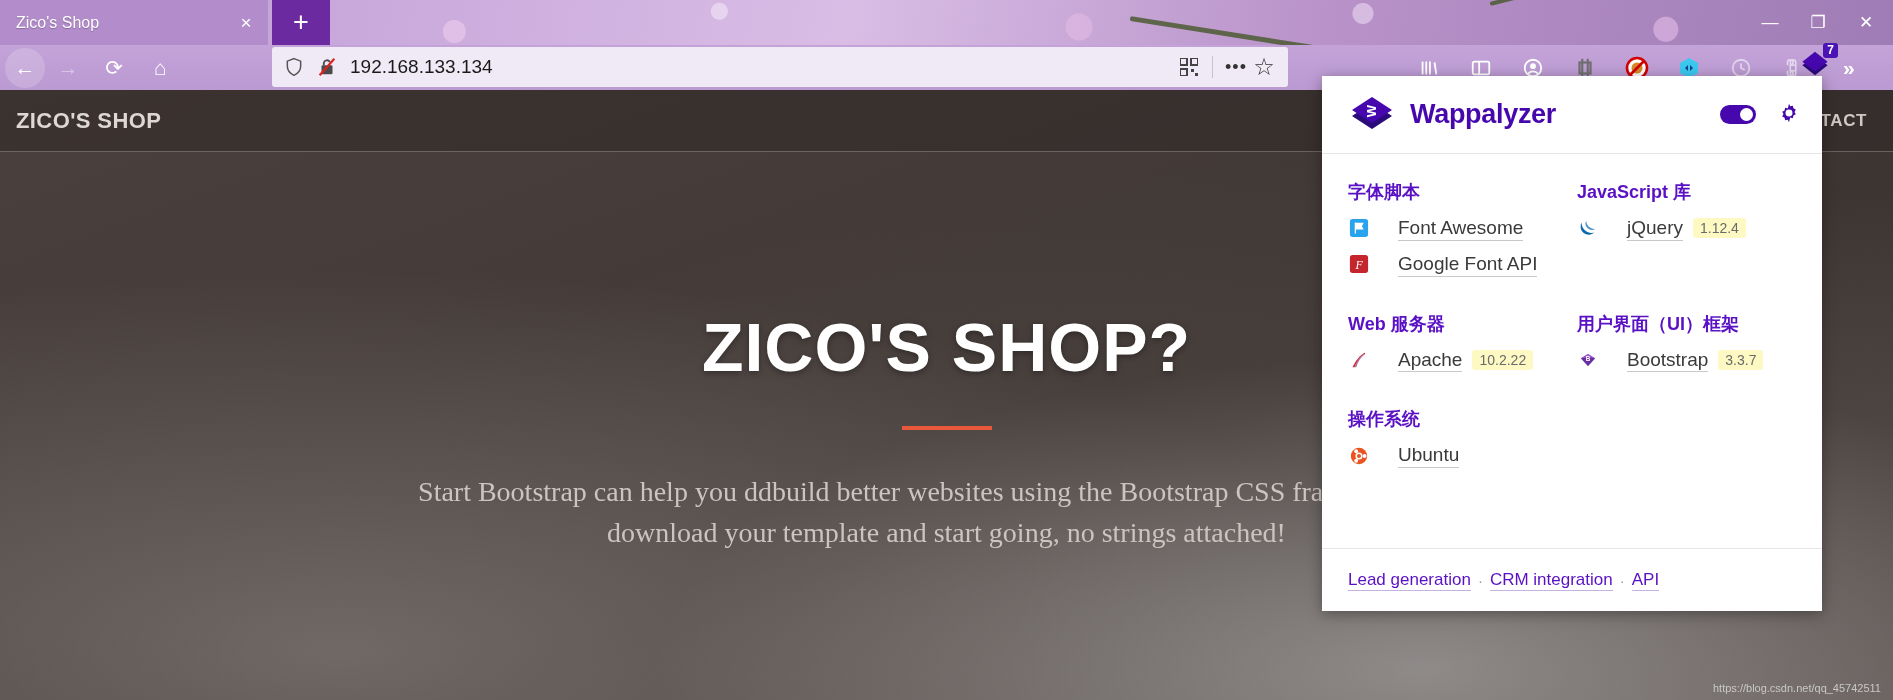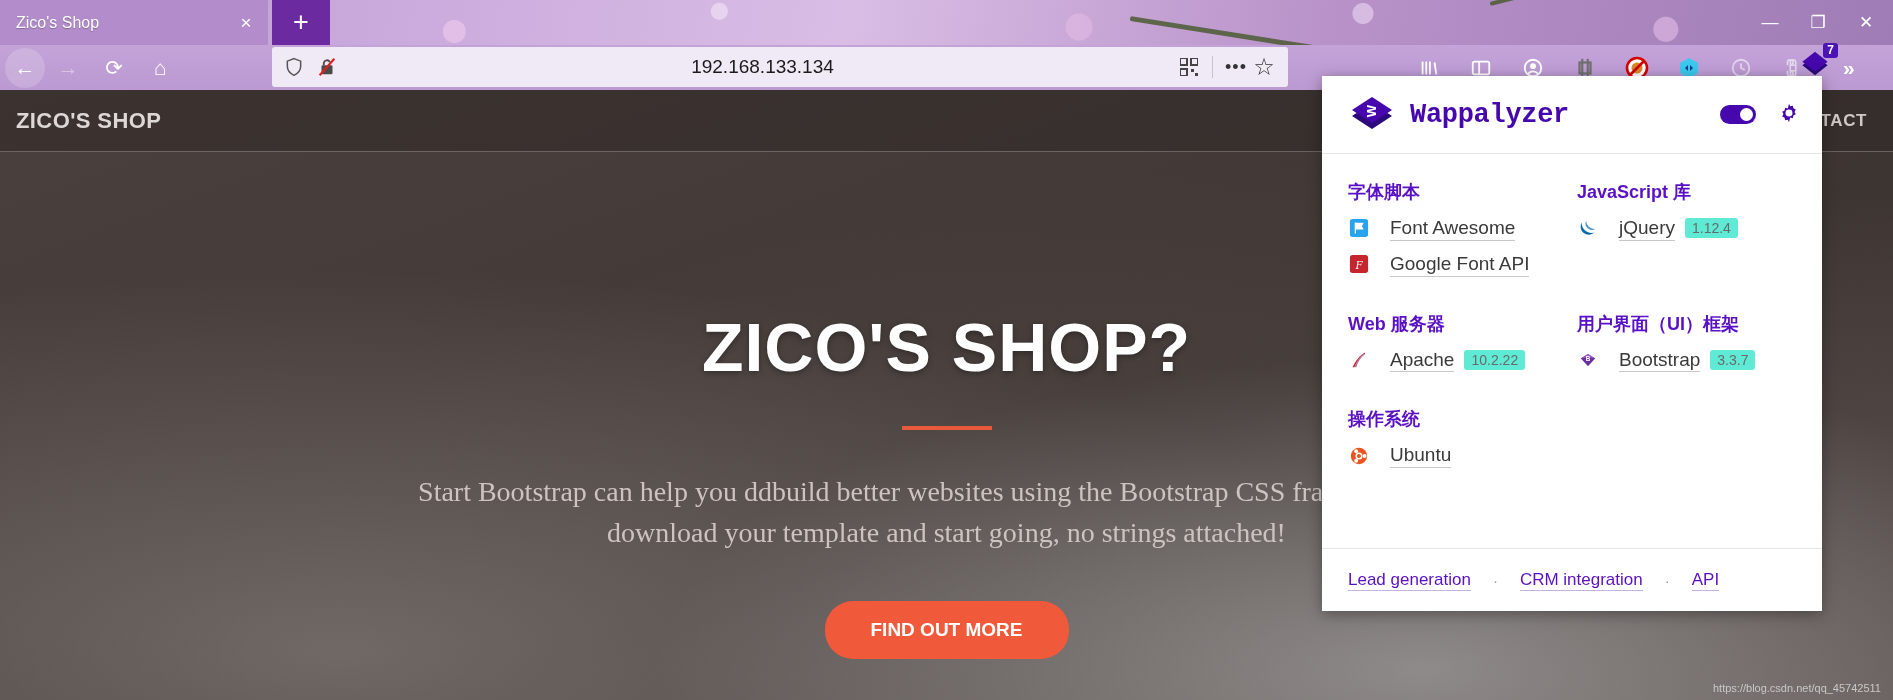--- a/index.html
+++ b/index.html
@@ -69,21 +69,21 @@
   }
   .navbtn.fwd{color:#d9c4e6;}
 
   .urlbar{
     position:absolute;left:272px;top:47px;width:1016px;height:40px;
     background:#f0eaf6;border-radius:3px;display:flex;align-items:center;
     box-sizing:border-box;padding:0 10px 0 12px;
   }
   .shield{width:20px;height:22px;flex:none;}
   .sep{width:1px;height:22px;background:#c8c0d2;margin:0 9px;}
-  .url-text{flex:1;color:#1a1a1a;font-size:19px;white-space:nowrap;overflow:hidden;text-align:center;}
+  .url-text{flex:1;color:#1a1a1a;font-size:19px;white-space:nowrap;overflow:hidden;}
   .url-icon{width:28px;height:28px;display:flex;align-items:center;justify-content:center;flex:none;}
   .qr{width:18px;height:18px;}
 
   .toolbar-icons{
     position:absolute;left:1416px;top:45px;height:45px;display:flex;align-items:center;gap:26px;
   }
   .ti{width:26px;height:26px;display:flex;align-items:center;justify-content:center;color:#fff;}
 
   .wapp-btn{
     position:absolute;left:1795px;top:48px;width:40px;height:40px;
@@ -140,71 +140,70 @@
     position:absolute;left:1322px;top:76px;width:500px;height:535px;
     background:#fff;box-shadow:0 3px 14px rgba(0,0,0,.35);
     font-family:"Liberation Sans", sans-serif;overflow:hidden;
   }
   .wapp-head{
     height:78px;display:flex;align-items:center;box-sizing:border-box;padding:0 22px 0 26px;
     border-bottom:1px solid #e6e6e6;
   }
   .wapp-logo{width:48px;height:48px;flex:none;}
   .wapp-name{
-    margin-left:14px;color:#4608ad;font-weight:bold;font-size:27px;letter-spacing:-.3px;font-family:Liberation Mono, monospace;
+    margin-left:14px;color:#4608ad;font-weight:bold;font-size:27px;letter-spacing:-.3px;
   }
   .wapp-head-actions{margin-left:auto;display:flex;align-items:center;gap:22px;}
   .toggle{
     width:36px;height:19px;border-radius:10px;background:#4608ad;position:relative;
   }
   .toggle::after{
     content:"";position:absolute;right:3px;top:3px;width:13px;height:13px;
     border-radius:50%;background:#fff;
   }
   .gear{width:22px;height:22px;}
 
   .wapp-body{padding:26px 26px 0 26px;height:394px;box-sizing:border-box;}
   .cat-grid{display:grid;grid-template-columns:1fr 1fr;column-gap:10px;}
   .cat{margin-bottom:24px;}
   .cat-title{color:#5a10c4;font-weight:bold;font-size:18px;margin-bottom:12px;}
   .tech{display:flex;align-items:center;margin-bottom:11px;}
   .tech-icon{width:22px;height:22px;flex:none;display:flex;align-items:center;justify-content:center;}
   .tech-name{
-    margin-left:20px;color:#3a3a3a;font-size:19px;
+    margin-left:28px;color:#3a3a3a;font-size:19px;
     border-bottom:1px solid #c9c9c9;line-height:1.25;
   }
   .tech-ver{
-    margin-left:10px;background:#5eead4;color:#6a6a6a;font-size:14px;
+    margin-left:10px;background:#fef9c3;color:#6a6a6a;font-size:14px;
     border-radius:3px;padding:2px 7px;
   }
   .wapp-foot{
     position:absolute;left:0;bottom:0;width:500px;height:63px;
     border-top:1px solid #e6e6e6;display:flex;align-items:center;
-    box-sizing:border-box;padding:0 26px;gap:22px;
+    box-sizing:border-box;padding:0 26px;gap:7px;
   }
   .foot-link{color:#5a10c4;font-size:17px;border-bottom:1px solid #c4b3de;}
   .foot-dot{color:#999;font-size:15px;}
 </style>
 </head>
 <body>
 
 <div id="page">
 
   <div class="page-navbar">
     <span class="brand">ZICO'S SHOP</span>
     <div class="page-nav-links">
       <span>CONTACT</span>
     </div>
   </div>
 
   <div class="hero">
     <div class="hero-title">ZICO'S SHOP?</div>
     <div class="hero-rule"></div>
     <div class="hero-sub">Start Bootstrap can help you ddbuild better websites using the Bootstrap CSS framework! Just download your template and start going, no strings attached!</div>
-    <button class="hero-btn">FIND OUT MORE</button>
   </div>
 
   <div class="watermark">https://blog.csdn.net/qq_45742511</div>
 </div>
 
 <div id="browser" style="height:90px;">
 
   <div class="titlebar">
     <div class="branch" style="left:1130px;top:16px;width:480px;transform:rotate(9deg);"></div>
     <div class="branch" style="left:1490px;top:2px;width:300px;transform:rotate(-14deg);height:4px;"></div>

